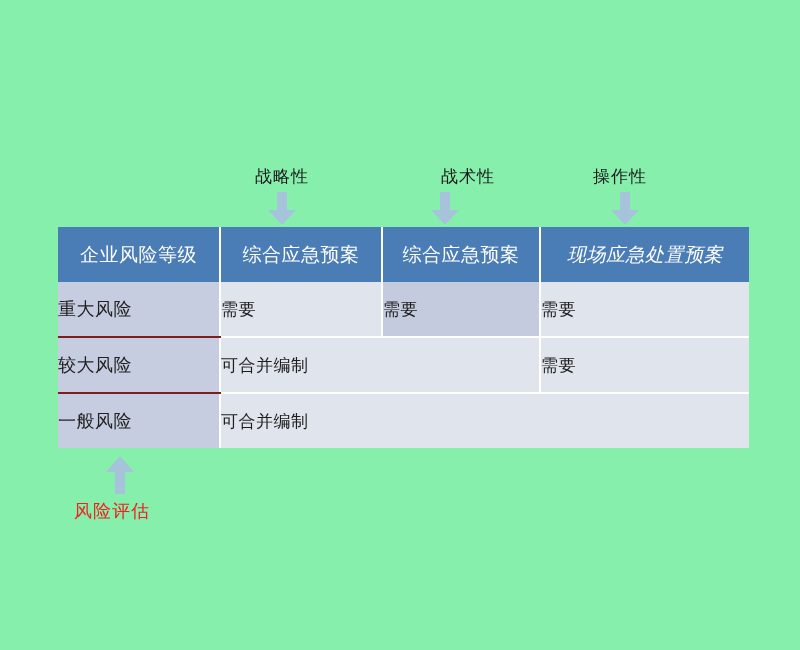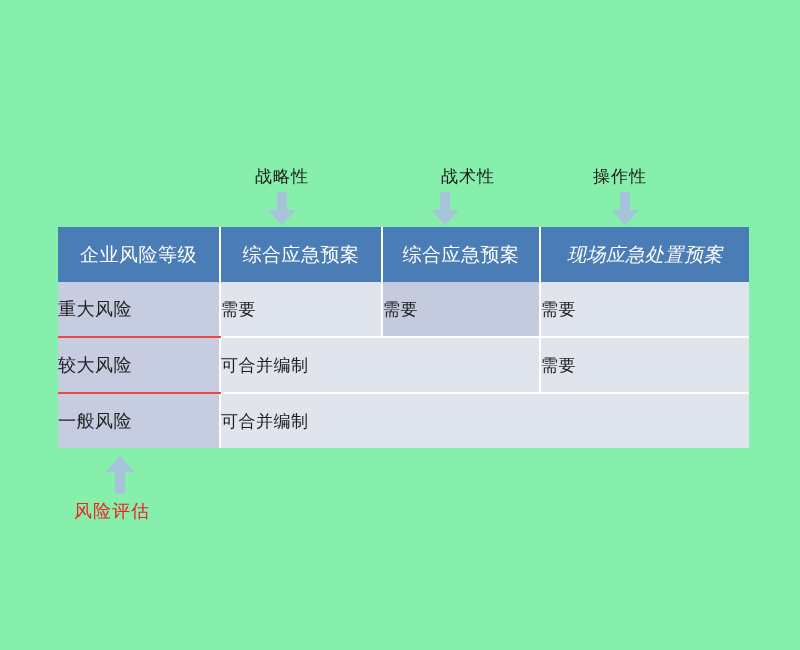--- a/index.html
+++ b/index.html
@@ -68,21 +68,21 @@
     border-right: 2px solid #ffffff;
     letter-spacing: 0.5px;
   }
   .hdr-cell.last { border-right: none; font-style: italic; }
 
   .rowhdr-cell {
     background: #c6cde0;
     color: #222222;
     font-size: 18px;
     border-right: 2px solid #ffffff;
-    border-bottom: 2px solid #ef4444;
+    border-bottom: 2px solid #7f1d1d;
     letter-spacing: 0.5px;
   }
   .rowhdr-cell.lastrow { border-bottom: none; }
 
   .body-cell {
     background: #e0e4ed;
     color: #1d1d1d;
     font-size: 17px;
     border-right: 2px solid #ffffff;
     border-bottom: 2px solid #ffffff;

